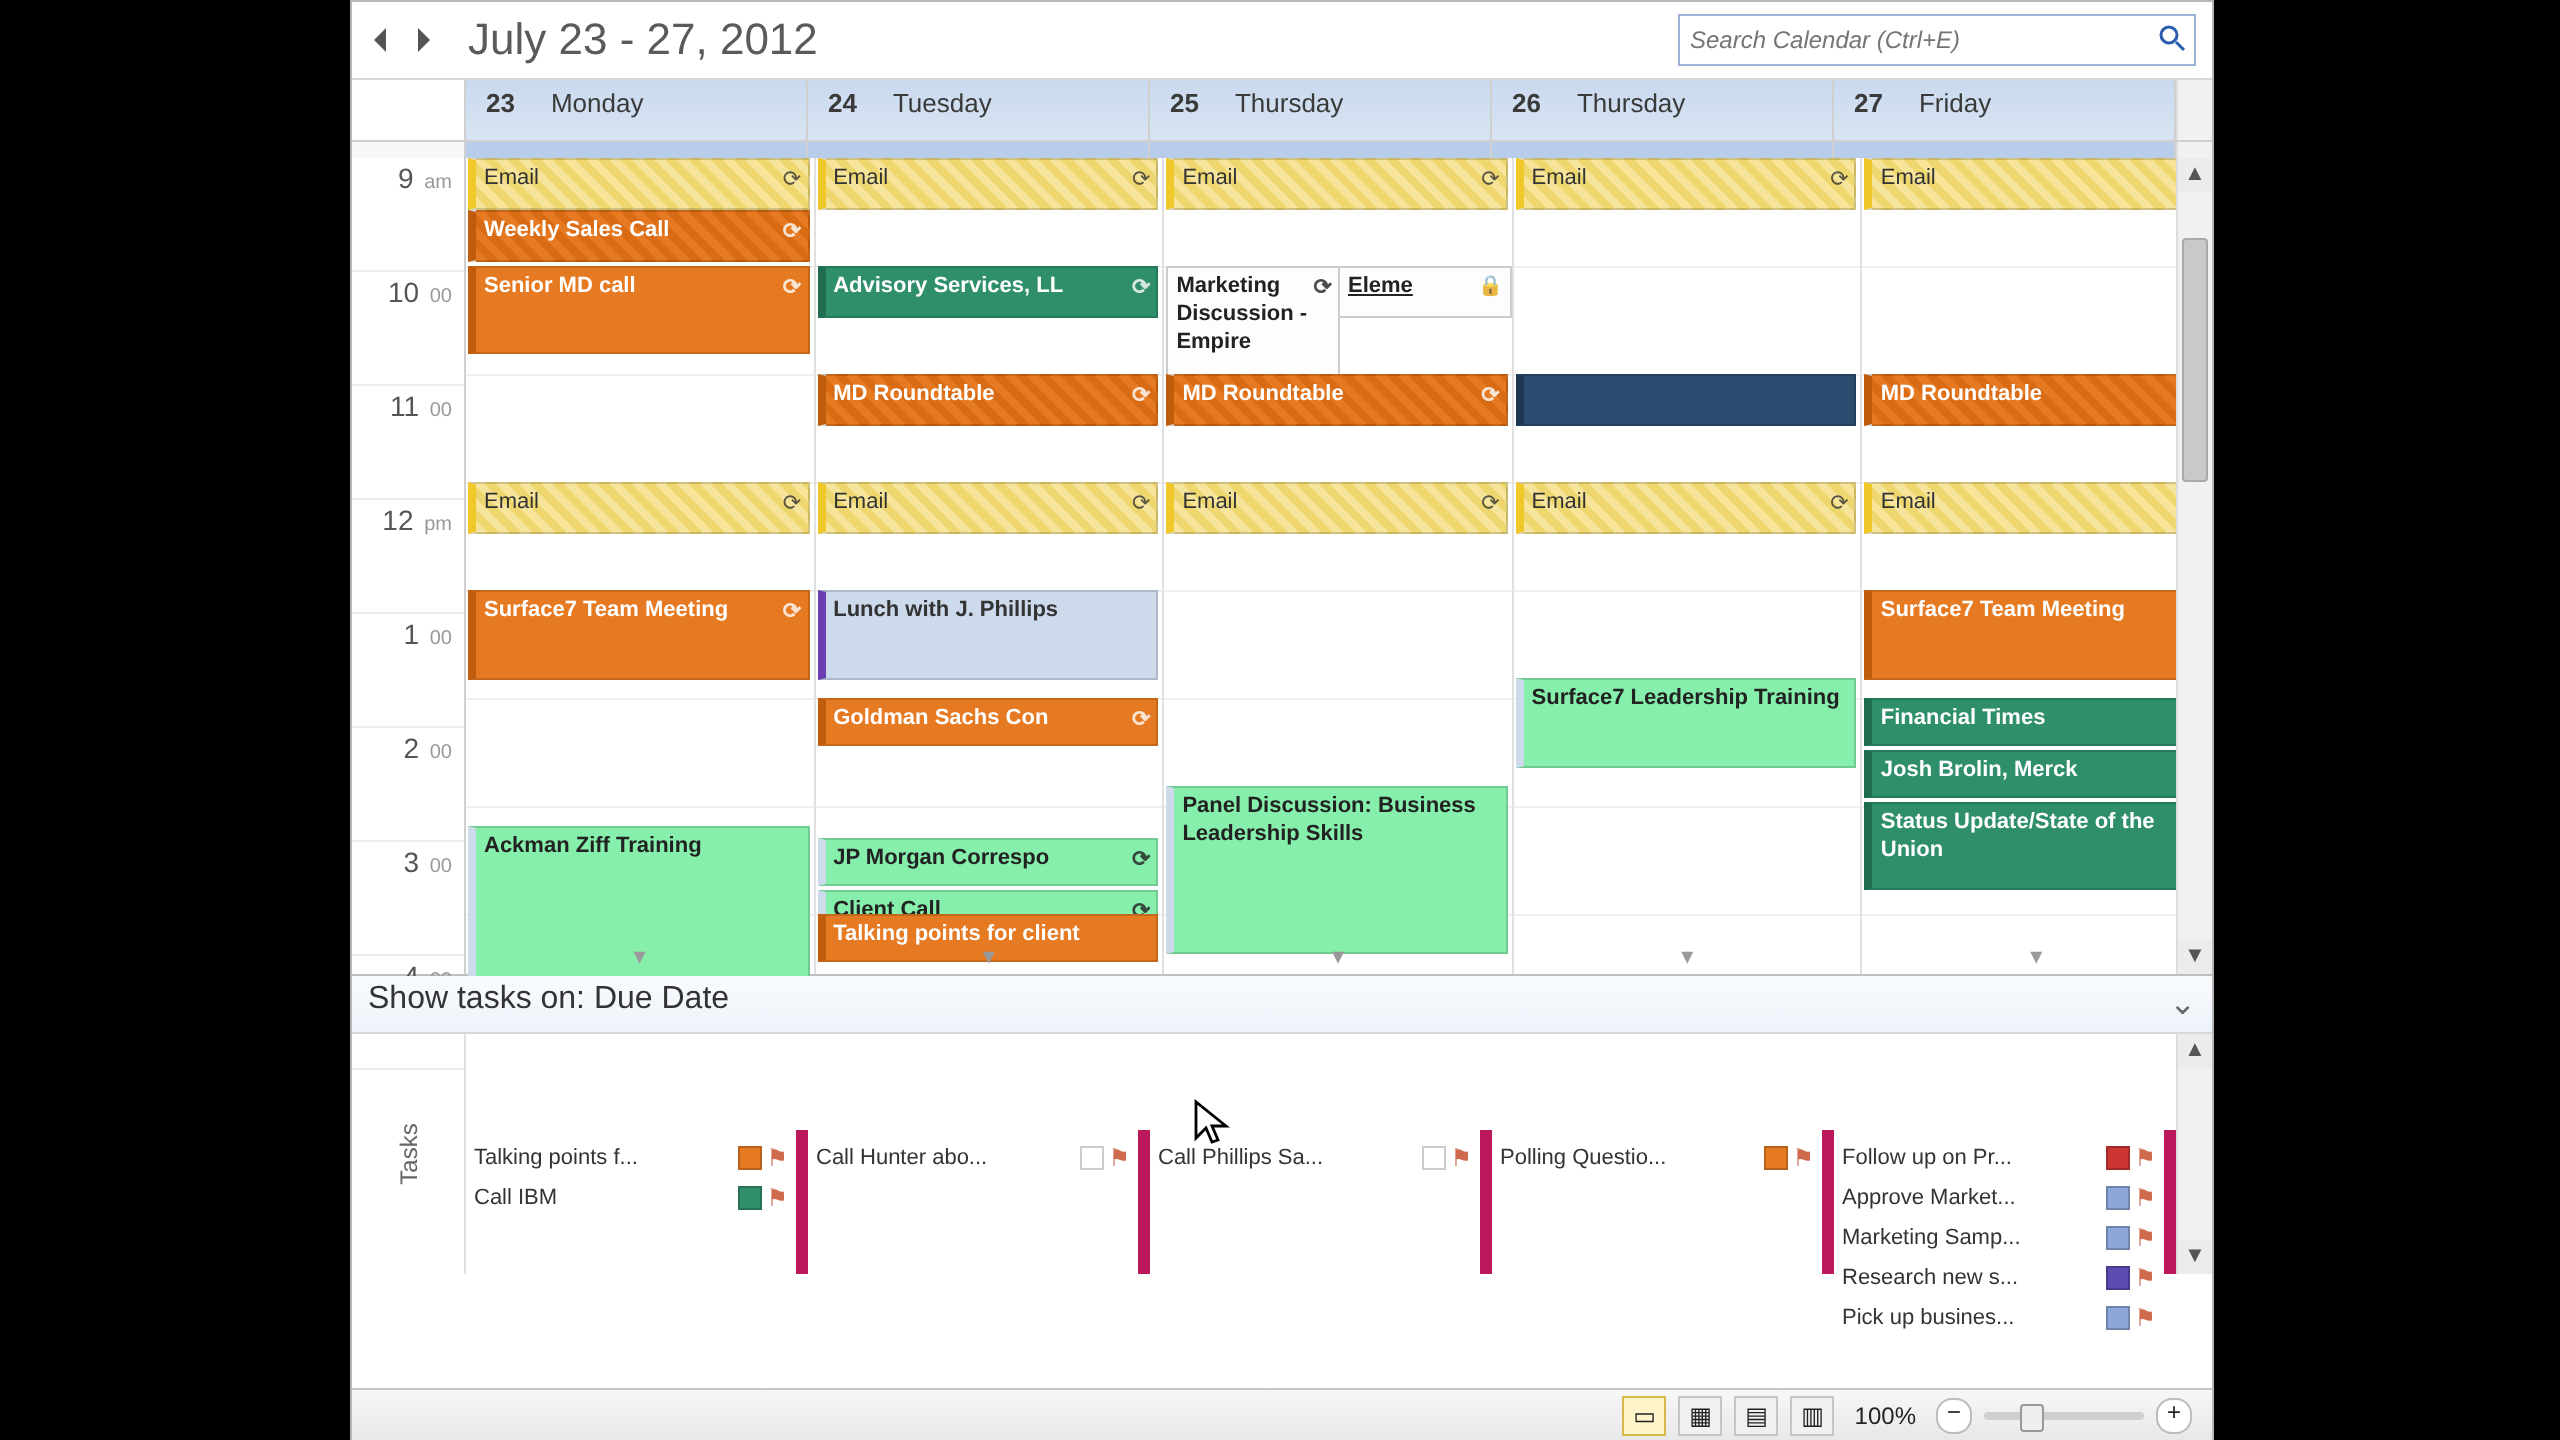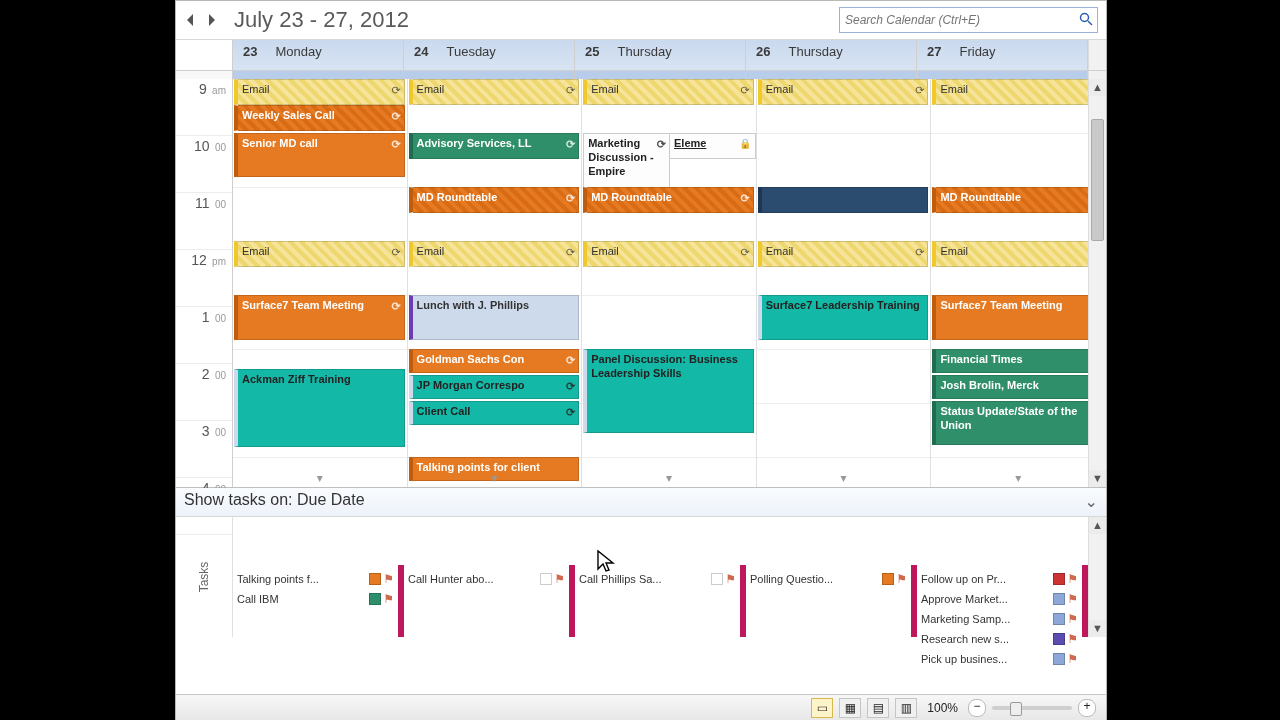--- a/index.html
+++ b/index.html
@@ -26,21 +26,21 @@
 .times .slot .ampm{font-size:10px;color:#999;margin-left:2px;}
 .cols{flex:1;display:flex;position:relative;}
 .col{flex:1 1 0;border-right:1px solid #e0e0e0;position:relative;}
 .row-line{position:absolute;left:0;right:0;border-bottom:1px solid #eee;height:0;}
 .appt{position:absolute;font-size:11px;line-height:14px;padding:2px 4px;box-sizing:border-box;border:1px solid rgba(0,0,0,.15);overflow:hidden;cursor:pointer;}
 .appt .icon-recur{position:absolute;right:3px;top:3px;font-size:11px;opacity:.8;}
 .c-yellow-hatch{background:repeating-linear-gradient(45deg,#f5e49a,#f5e49a 4px,#efd76f 4px,#efd76f 8px);color:#333;border-left:4px solid #f0c829;}
 .c-orange{background:#e67a22;color:#fff;border-left:4px solid #c05d0c;}
 .c-orange-hatch{background:repeating-linear-gradient(45deg,#e67a22,#e67a22 4px,#d86b14 4px,#d86b14 8px);color:#fff;border-left:4px solid #c05d0c;}
 .c-blue{background:#cddaec;color:#333;border-left:4px solid #6a3eb0;}
-.c-bluefree{background:#14b8a6;color:#222;border-left:4px solid #cddaec;}
+.c-bluefree{background:#86efac;color:#222;border-left:4px solid #cddaec;margin-top:44px;}
 .c-navy{background:#2b4b6f;color:#fff;border-left:4px solid #1c3753;}
 .c-green{background:#2f8f6a;color:#fff;border-left:4px solid #1f6c4e;}
 .c-white{background:#fdfdfd;color:#222;border-left:4px solid #ddd;border:1px solid #ccc;}
 .bold{font-weight:600;}
 .down-caret{position:absolute;bottom:2px;color:#999;font-size:12px;text-align:center;}
 .scrollbar{position:absolute;right:0;top:0;width:17px;bottom:0;background:#f1f1f1;border-left:1px solid #ddd;}
 .scrollbar .thumb{position:absolute;left:2px;right:2px;top:40px;height:120px;background:#c9c9c9;border:1px solid #aaa;border-radius:2px;}
 .scrollbar .arr{position:absolute;left:0;right:0;height:17px;text-align:center;font-size:11px;color:#555;background:#ececec;line-height:17px;}
 .tasks{border-top:1px solid #bfbfbf;}
 .tasks-header{height:22px;background:linear-gradient(#f9fbfe,#edf3fa);border-bottom:1px solid #d7d7d7;padding:3px 8px;font-size:16px;color:#333;position:relative;}

